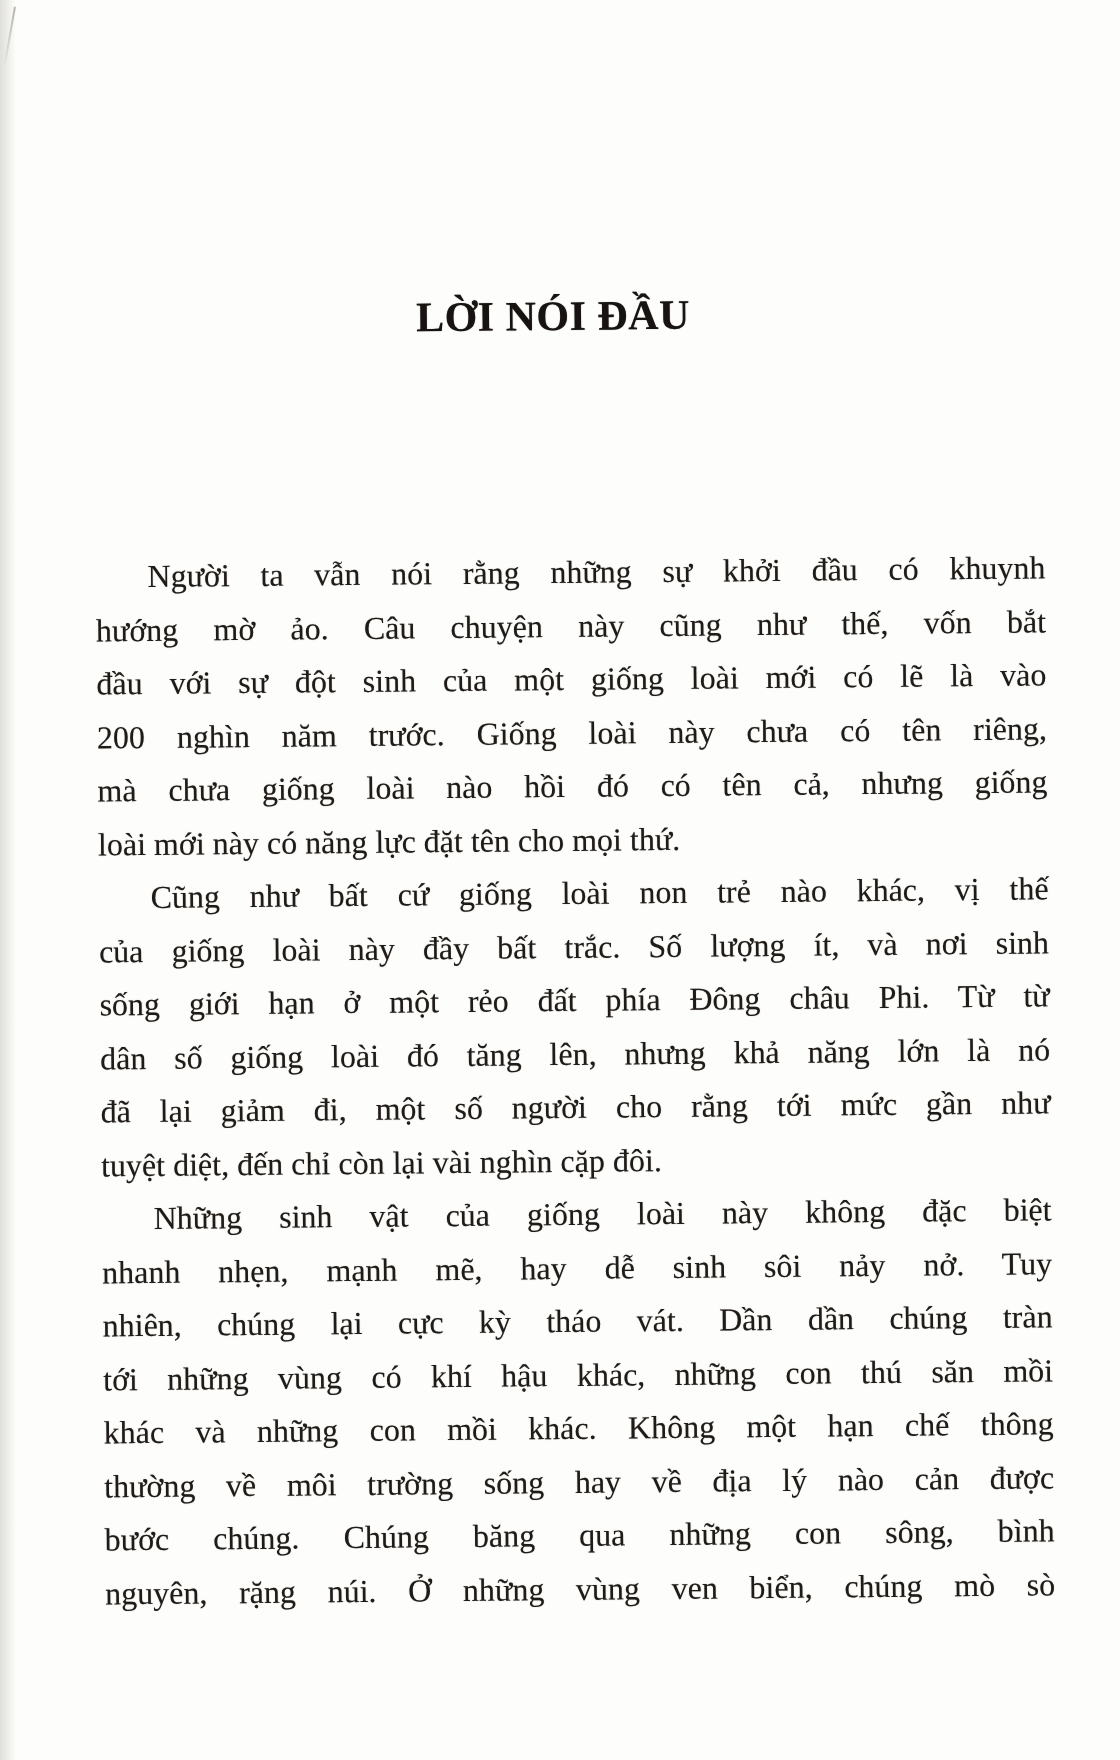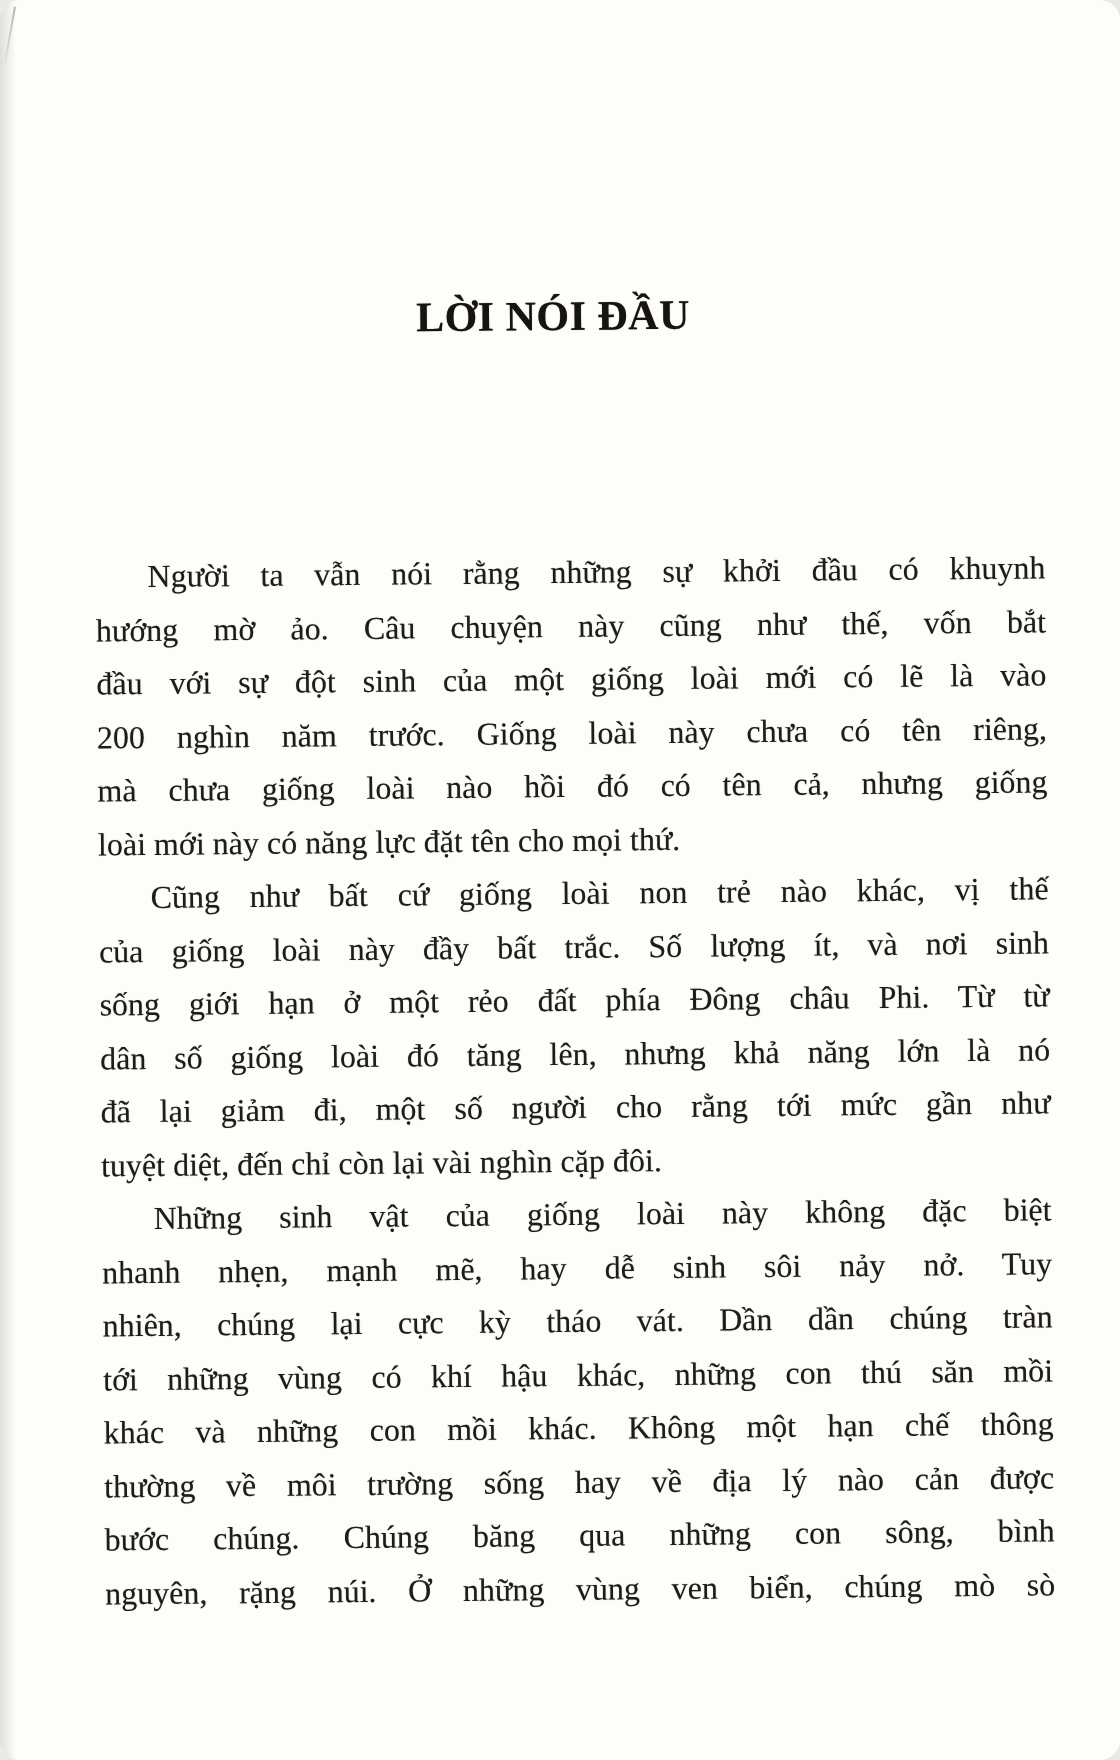--- a/index.html
+++ b/index.html
@@ -9,21 +9,20 @@
   }
   .page {
     position: relative;
     width: 1120px;
     height: 1760px;
     margin: 0 auto;
     background: var(--paper, #fdfdfb);
     overflow: hidden;
     font-family: "Liberation Serif", "DejaVu Serif", serif;
     color: var(--ink, #1f1b17);
-    border-radius: 20px;
   }
   
   .edge-shade {
     position: absolute;
     left: 0; top: 0;
     width: 16px; height: 100%;
     background: linear-gradient(to right, rgba(175,173,168,0.38), rgba(175,173,168,0.0));
     pointer-events: none;
   }
   

